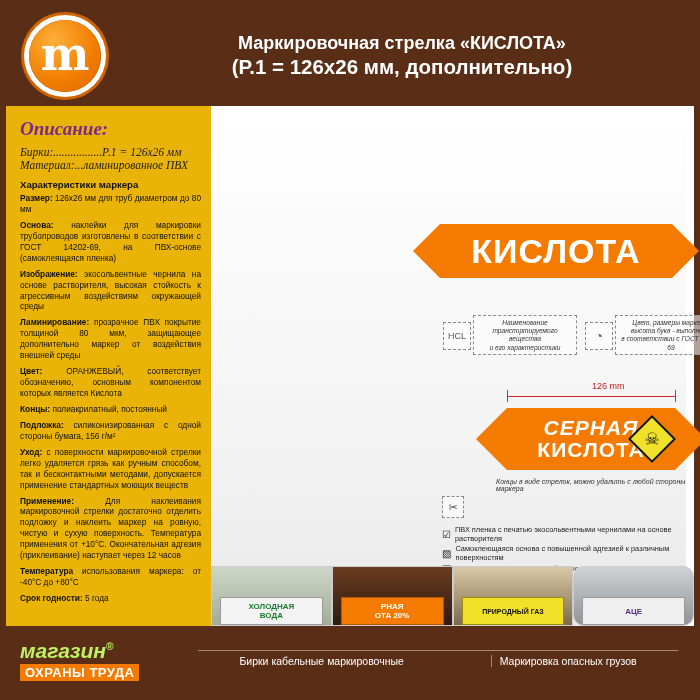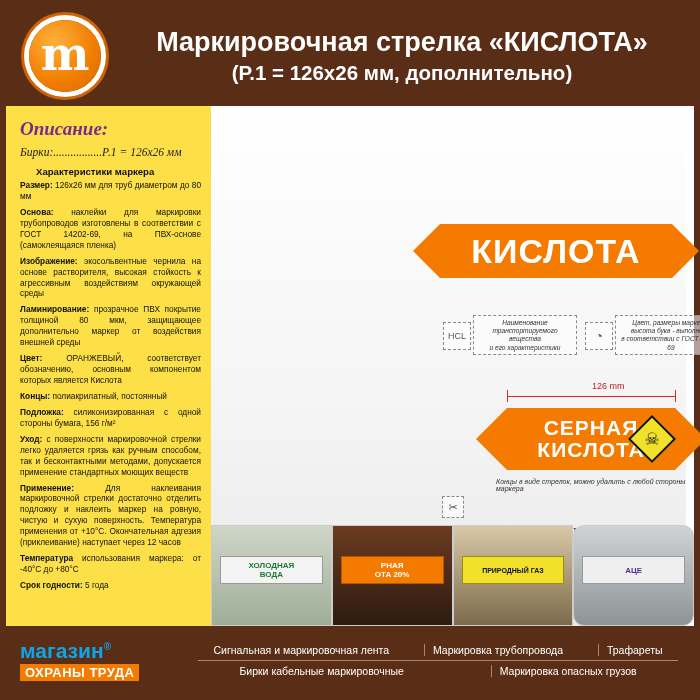--- a/index.html
+++ b/index.html
@@ -5,29 +5,29 @@
   html,body{margin:0;padding:0;}
   body{width:700px;height:700px;background:#fff;font-family:"Liberation Sans",sans-serif;overflow:hidden;}
   .page{position:relative;width:700px;height:700px;box-sizing:border-box;border:6px solid #5a2d17;background:#fff;}
 
   
   .header{position:relative;height:100px;background:#5a2d17;display:flex;align-items:center;}
   .logo-wrap{width:118px;height:100px;display:flex;align-items:center;justify-content:center;}
   .logo{width:72px;height:72px;border-radius:50%;background:radial-gradient(circle at 35% 30%,#ffb03a,#f07c00 60%,#d96a00 100%);box-shadow:0 0 0 5px #fff, 0 0 0 8px #cf6400;display:flex;align-items:center;justify-content:center;}
   .logo span{font-family:"DejaVu Serif",serif;font-size:46px;color:#fff;font-weight:bold;line-height:1;margin-top:-4px;}
   .header-title{flex:1;text-align:center;padding-right:14px;}
-  .header-title .l1{color:#fff;font-size:27px;font-weight:bold;line-height:1.25;}
+  .header-title .l1{color:#fff;font-size:18px;font-weight:bold;line-height:1.25;}
   .header-title .l2{color:#fff;font-size:20.5px;font-weight:bold;line-height:1.25;}
 
   
   .body{position:relative;height:520px;background:#ffffff;}
-  .left{position:absolute;left:0;top:0;width:205px;height:520px;background:#fde047;padding:10px 10px 0 14px;box-sizing:border-box;}
+  .left{position:absolute;left:0;top:0;width:205px;height:520px;background:#eab308;padding:10px 10px 0 14px;box-sizing:border-box;}
   .left h2{font-family:"Liberation Serif",serif;font-style:italic;color:#7a2a8a;font-size:19px;margin:2px 0 6px 0;font-weight:bold;}
   .dotline{font-family:"Liberation Serif",serif;font-style:italic;font-size:11.5px;color:#222;margin:1px 0;}
-  .sect-title{font-size:9.6px;font-weight:bold;color:#111;margin:8px 0 3px 16px;}
+  .sect-title{font-size:9.6px;font-weight:bold;color:#111;margin:8px 0 3px 0;}
   .p{font-size:8.3px;line-height:1.32;color:#111;margin:0 0 5px 0;text-align:justify;}
   .p .kw{font-weight:bold;}
 
   .right{position:absolute;left:205px;top:0;right:8px;height:520px;background:linear-gradient(180deg,#ffffff 0%,#f4f4f4 60%,#e9e9e9 100%);}
 
   
   .marker{position:absolute;}
   .arrow-band{position:relative;height:58px;background:#f47a00;display:flex;align-items:center;justify-content:center;}
   .arrow-band .txt{color:#fff;font-weight:bold;letter-spacing:1px;}
   .tip-l,.tip-r{position:absolute;top:0;width:0;height:0;}
@@ -54,35 +54,35 @@
   .dimline{position:absolute;border-top:1px solid #d42a2a;}
   .dimv{position:absolute;border-left:1px solid #d42a2a;}
   .dimlbl{position:absolute;font-size:9px;color:#c02020;}
 
   .bullet{position:absolute;font-size:7.4px;color:#222;display:flex;align-items:center;gap:4px;}
   .bullet .bi{font-size:10px;}
 
   .capnote{position:absolute;font-size:7px;color:#333;font-style:italic;}
 
   
-  .photos{position:absolute;left:205px;bottom:0;right:0;height:101px;display:flex;}
+  .photos{position:absolute;left:205px;bottom:0;right:0;height:60px;display:flex;}
   .ph{flex:1;border:1px solid #ccc;box-sizing:border-box;position:relative;overflow:hidden;}
   .ph1{background:linear-gradient(180deg,#cfd6c8,#9fae97);}
   .ph2{background:linear-gradient(180deg,#6b3b20,#2e1b10);}
   .ph3{background:linear-gradient(180deg,#d9c9a8,#7d6a4c);}
   .ph4{background:linear-gradient(180deg,#cfd3d6,#8e9396);border-radius:11px;}
   .ph .lbl{position:absolute;left:8px;right:8px;top:30px;height:26px;background:#f3f3f3;border:1px solid #999;display:flex;align-items:center;justify-content:center;font-size:8px;font-weight:bold;color:#1b7a2e;text-align:center;}
   .ph2 .lbl{background:#f47a00;color:#fff;border-color:#b35a00;}
   .ph3 .lbl{background:#f2e12a;color:#111;border-color:#9a8f10;font-size:7px;}
   .ph4 .lbl{background:#efefef;color:#5a2d8a;}
 
   
   .footer{position:relative;height:68px;background:#5a2d17;display:flex;align-items:center;}
   .fl{width:186px;padding-left:14px;box-sizing:border-box;}
-  .fl .shop{color:#0ea5e9;font-size:21px;font-weight:bold;line-height:1;}
+  .fl .shop{color:#bef264;font-size:21px;font-weight:bold;line-height:1;font-style:italic;}
   .fl .shop .r{font-size:10px;vertical-align:super;}
   .fl .sub{display:inline-block;background:#f47a00;color:#fff;font-size:13px;font-weight:bold;padding:1px 5px;margin-top:3px;letter-spacing:.5px;}
   .fr{flex:1;padding-right:10px;}
   .frow{display:flex;color:#fff;font-size:10.5px;justify-content:space-around;padding:4px 0;}
   .frow span{padding:0 8px;border-left:1px solid #a8866f;}
   .frow span:first-child{border-left:none;}
   .divider{height:1px;background:#a8866f;margin:0 6px;}
 </style>
 </head>
 <body>
@@ -99,20 +99,21 @@
       <div class="l1">Маркировочная стрелка «КИСЛОТА»</div>
       <div class="l2">(Р.1 = 126х26 мм, дополнительно)</div>
     </div>
   </div>
 
   <div class="body">
 
     <div class="left">
       <h2>Описание:</h2>
       <div class="dotline">Бирки:.................Р.1 = 126х26 мм</div>
+      <div class="dotline">Материал:...ламинированное ПВХ</div>
       <div class="sect-title">Характеристики маркера</div>
 
       <div class="p"><span class="kw">Размер:</span> <span>126х26 мм                            для труб диаметром до 80 мм</span></div>
       <div class="p"><span class="kw">Основа:</span> <span>наклейки для маркировки трубопроводов изготовлены в соответствии с ГОСТ 14202-69, на ПВХ-основе (самоклеящаяся пленка)</span></div>
       <div class="p"><span class="kw">Изображение:</span> <span>экосольвентные чернила на основе растворителя, высокая стойкость к агрессивным воздействиям окружающей среды</span></div>
       <div class="p"><span class="kw">Ламинирование:</span> <span>прозрачное ПВХ покрытие толщиной 80 мкм, защищающее дополнительно маркер от воздействия внешней среды</span></div>
       <div class="p"><span class="kw">Цвет:</span> <span>ОРАНЖЕВЫЙ, соответствует обозначению, основным компонентом которых является Кислота</span></div>
       <div class="p"><span class="kw">Концы:</span> <span>полиакрилатный, постоянный</span></div>
       <div class="p"><span class="kw">Подложка:</span> <span>силиконизированная с одной стороны бумага, 156 г/м²</span></div>
       <div class="p"><span class="kw">Уход:</span> <span>с поверхности маркировочной стрелки легко удаляется грязь как ручным способом, так и бесконтактными методами, допускается применение стандартных моющих веществ</span></div>
@@ -144,21 +145,21 @@
       <div class="dimlbl" style="left:381px;top:275px;">126 mm</div>
       <div class="dimline" style="left:296px;top:290px;width:168px;"></div>
       <div class="dimv" style="left:296px;top:284px;height:12px;"></div>
       <div class="dimv" style="left:464px;top:284px;height:12px;"></div>
 
       <div class="marker m2" style="left:63px;top:118px;width:0;height:0;"></div>
       <div style="position:absolute;left:296px;top:302px;width:168px;">
         <div class="arrow-band" style="height:62px;flex-direction:column;">
           <div class="tip-l" style="border-top-width:31px;border-bottom-width:31px;border-right-width:31px;left:-31px;"></div>
           <div class="tip-r" style="border-top-width:31px;border-bottom-width:31px;border-left-width:31px;right:-31px;"></div>
-          <div class="txt" style="font-size:21px;line-height:1.05;">СЕРНАЯ</div>
+          <div class="txt" style="font-size:21px;line-height:1.05;font-style:italic;">СЕРНАЯ</div>
           <div class="txt" style="font-size:21px;line-height:1.05;">КИСЛОТА</div>
           <div class="hazard">
             <div class="brd"></div>
             <div class="sk">☠</div>
           </div>
         </div>
       </div>
 
       <div class="capnote" style="left:285px;top:372px;">Концы в виде стрелок, можно удалить с любой стороны маркера</div>
       <div class="ic-box" style="left:231px;top:390px;width:20px;height:20px;font-size:11px;">✂</div>
@@ -198,25 +199,20 @@
     </div>
 
   </div>
 
   <div class="footer">
     <div class="fl">
       <div class="shop"><span>магазин</span><span class="r">®</span></div>
       <div class="sub">ОХРАНЫ ТРУДА</div>
     </div>
     <div class="fr">
-      <div class="frow">
-        <span>Сигнальная и маркировочная лента</span>
-        <span>Маркировка трубопровода</span>
-        <span>Трафареты</span>
-      </div>
       <div class="divider"></div>
       <div class="frow">
         <span>Бирки кабельные маркировочные</span>
         <span>Маркировка опасных грузов</span>
       </div>
     </div>
   </div>
 
 </div>
 

